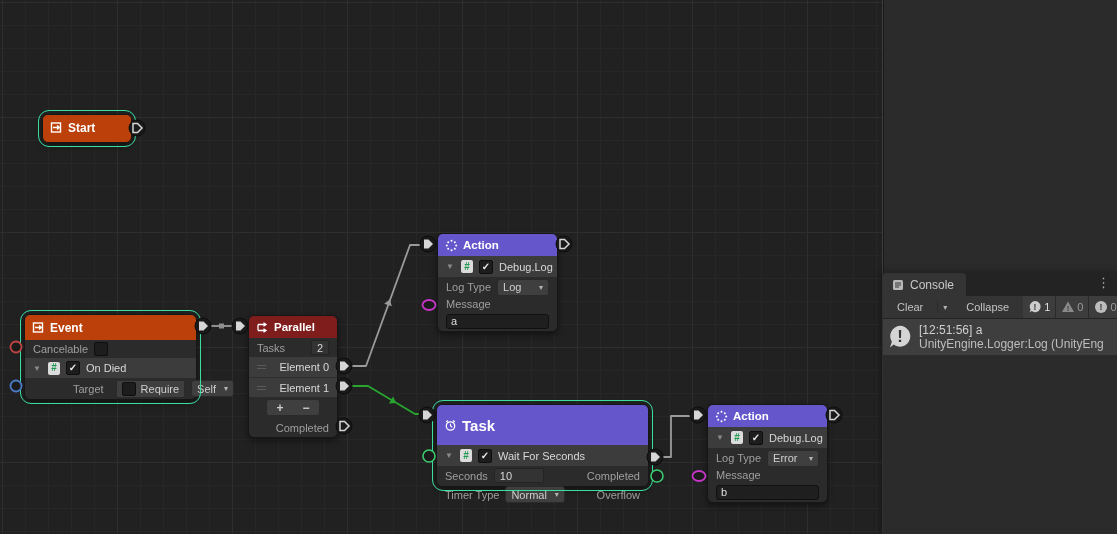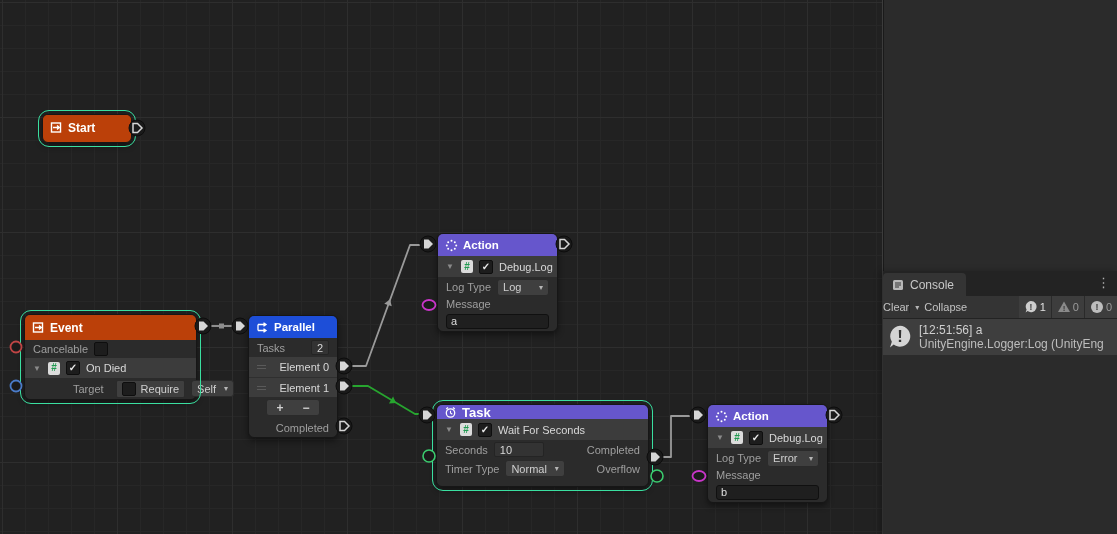--- a/index.html
+++ b/index.html
@@ -22,21 +22,21 @@
   .overlay [data-interactable="true"]{pointer-events:auto;}
 
   
   .node{position:absolute;background:#2b2b2b;border:1px solid #161616;border-radius:6px;
         color:#b8b8b8;font-size:11px;z-index:3;box-shadow:0 3px 6px rgba(0,0,0,.45);}
   .node.selected::before{content:"";position:absolute;inset:-5px;border:1.5px solid #3ADFA0;
         border-radius:11px;pointer-events:none;}
   .n-header{display:flex;align-items:center;gap:5px;padding:0 7px;color:#fff;
         font-weight:bold;font-size:12px;border-radius:5px 5px 0 0;box-sizing:border-box;}
   .hdr-orange{background:#BB4009;padding-left:7px;}
-  .hdr-green{background:#1d4ed8;}
+  .hdr-green{background:#7f1d1d;}
   .hdr-purple{background:#6656CC;}
   .n-row{display:flex;align-items:center;gap:6px;padding:0 8px;box-sizing:border-box;}
   .n-row.task{background:#3c3c3c;color:#d6d6d6;}
   .lbl{color:#9f9f9f;}
   .val{color:#d8d8d8;}
   .grow{flex:1;}
 
   .fold{color:#8a8a8a;font-size:8px;width:9px;flex:none;}
   .cb{width:12px;height:12px;background:#1d1d1d;border:1px solid #0e0e0e;border-radius:2px;
       flex:none;display:flex;align-items:center;justify-content:center;}
@@ -65,21 +65,21 @@
   .right-panel{position:absolute;left:883px;top:0;width:234px;height:534px;
       background:#2b2b2b;border-left:1px solid #1a1a1a;z-index:1;}
   .console{position:absolute;left:883px;top:271px;width:234px;height:263px;z-index:2;
       box-shadow:-3px 0 6px rgba(0,0,0,.25);}
   .tabbar{height:25px;background:#232323;display:flex;align-items:flex-end;position:relative;}
   .tab{height:23px;background:#343434;border-radius:4px 4px 0 0;display:flex;align-items:center;
       gap:6px;padding:0 12px 0 9px;color:#c8c8c8;font-size:12px;}
   .kebab{position:absolute;right:7px;top:4px;color:#b0b0b0;font-size:13px;}
   .toolbar{height:22px;background:#343434;display:flex;align-items:center;
       border-bottom:1px solid #232323;font-size:11px;color:#c2c2c2;}
-  .tb-btn{display:flex;align-items:center;height:100%;padding:0 0;}
+  .tb-btn{display:flex;align-items:center;height:100%;padding:0 14px;}
   .tb-arrow{font-size:8px;color:#b5b5b5;padding:0 5px;border-left:1px solid #2a2a2a;height:12px;
       display:flex;align-items:center;}
   .badges{margin-left:auto;display:flex;height:100%;gap:1px;background:#2a2a2a;}
   .badge{background:#3d3d3d;display:flex;align-items:center;gap:2px;padding:0 5px;height:100%;}
   .badge .cnt{font-size:11px;}
   .cnt.lit{color:#e0e0e0;} .cnt.dim{color:#9a9a9a;}
   .loglist{height:216px;background:#2b2b2b;overflow:hidden;}
   .logrow{height:36px;background:#3e3e3e;display:flex;align-items:center;gap:6px;
       padding:0 4px;white-space:nowrap;overflow:hidden;}
   .logtext{font-size:12px;line-height:14px;color:#cfcfcf;}
@@ -207,21 +207,21 @@
   </div>
   <div class="n-row" style="height:14px;" data-interactable="false">
     <span class="lbl" data-interactable="false">Message</span>
   </div>
   <div class="n-row" style="height:20px;" data-interactable="false">
     <input class="txt-input" data-interactable="true" value="a" style="">
   </div>
 </div>
 
 <div class="node selected" data-interactable="true" style="left:436px;top:404px;width:211px;height:81px;">
-  <div class="n-header hdr-purple" style="height:14px;font-size:13px;" data-interactable="true">
+  <div class="n-header hdr-purple" style="height:40px;font-size:15px;" data-interactable="true">
     <span class="hicon" data-interactable="false">
       <svg width="13" height="13" viewBox="0 0 13 13">
           <circle cx="6.5" cy="7" r="4.2" fill="none" stroke="#fff" stroke-width="1.3"></circle>
           <path d="M6.5 4.8 V7 L8.3 8.2" fill="none" stroke="#fff" stroke-width="1.1"></path>
           <path d="M2.2 3 L4 1.6 M10.8 3 L9 1.6" stroke="#fff" stroke-width="1.3"></path>
         </svg>
     </span>
     <span data-interactable="false">Task</span>
   </div>
   <div class="n-row task" style="height:21px;" data-interactable="true">

